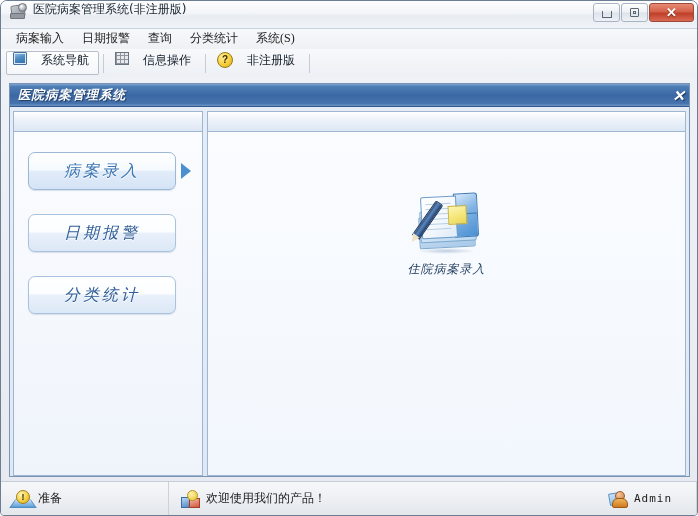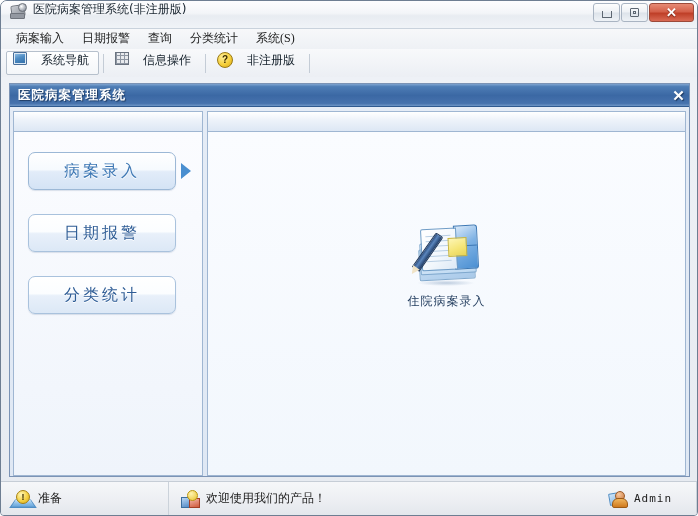--- a/index.html
+++ b/index.html
@@ -160,21 +160,21 @@
     background: linear-gradient(180deg,#eef1f6 0%,#e7ebf1 100%);
     padding: 6px 7px 4px 8px;
     box-sizing: border-box;
   }
 
   .child-window {
     width: 100%; height: 100%;
     box-sizing: border-box;
     border: 1px solid #7b93b5;
     background: #eef2f8;
-    display: flex; flex-direction: column;
+    display: flex; flex-direction: column; font-style: italic;
   }
 
   .child-titlebar {
     height: 22px; flex: none;
     background: linear-gradient(180deg,#7ea4d0 0%, #4e7db5 12%, #3b68a4 52%, #4672ad 88%, #6e96c6 100%);
     display: flex; align-items: center;
     padding: 0 2px 0 8px;
     border-bottom: 1px solid #2f5party;
     border-bottom: 1px solid #2f5a90;
   }
@@ -260,21 +260,21 @@
     flex: 1; min-width: 0;
     display: flex; flex-direction: column;
     border: 1px solid #9fb6d2;
     background: #f5f9ff;
     box-sizing: border-box;
   }
   .content-inner {
     flex: 1; position: relative;
     background: linear-gradient(180deg,#fafcff 0%,#f2f7fd 100%);
     display: flex; align-items: flex-start; justify-content: center;
-    padding-top: 92px; box-sizing: border-box;
+    padding-top: 60px; box-sizing: border-box;
   }
   .app-tile {
     display: flex; flex-direction: column; align-items: center;
     width: 140px;
   }
   .tile-icon {
     position: relative; width: 68px; height: 62px;
   }
   .tile-icon .pg {
     position: absolute; border-radius: 2px;

